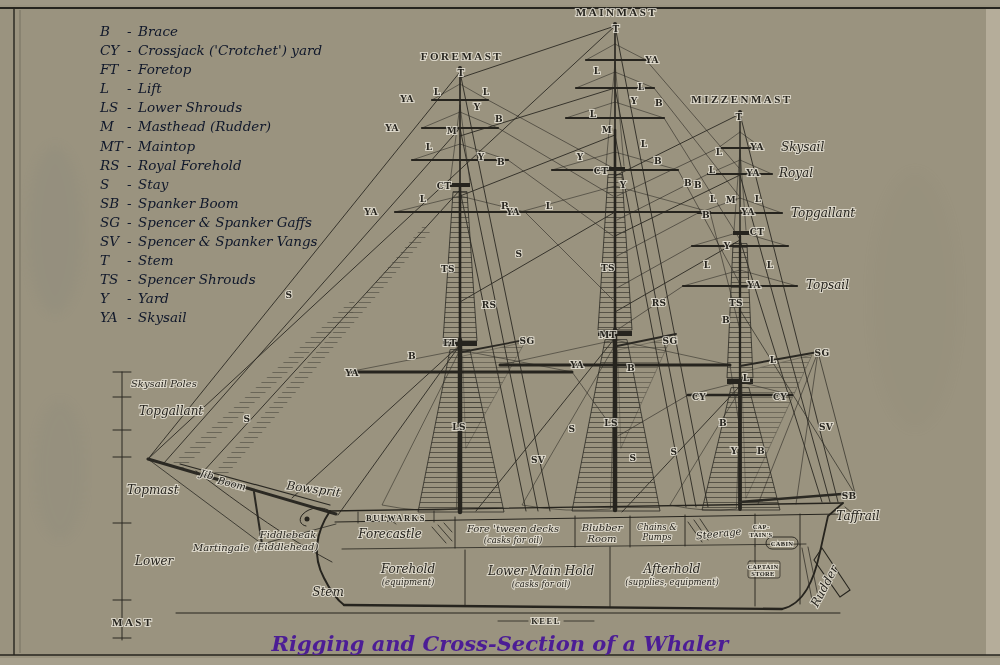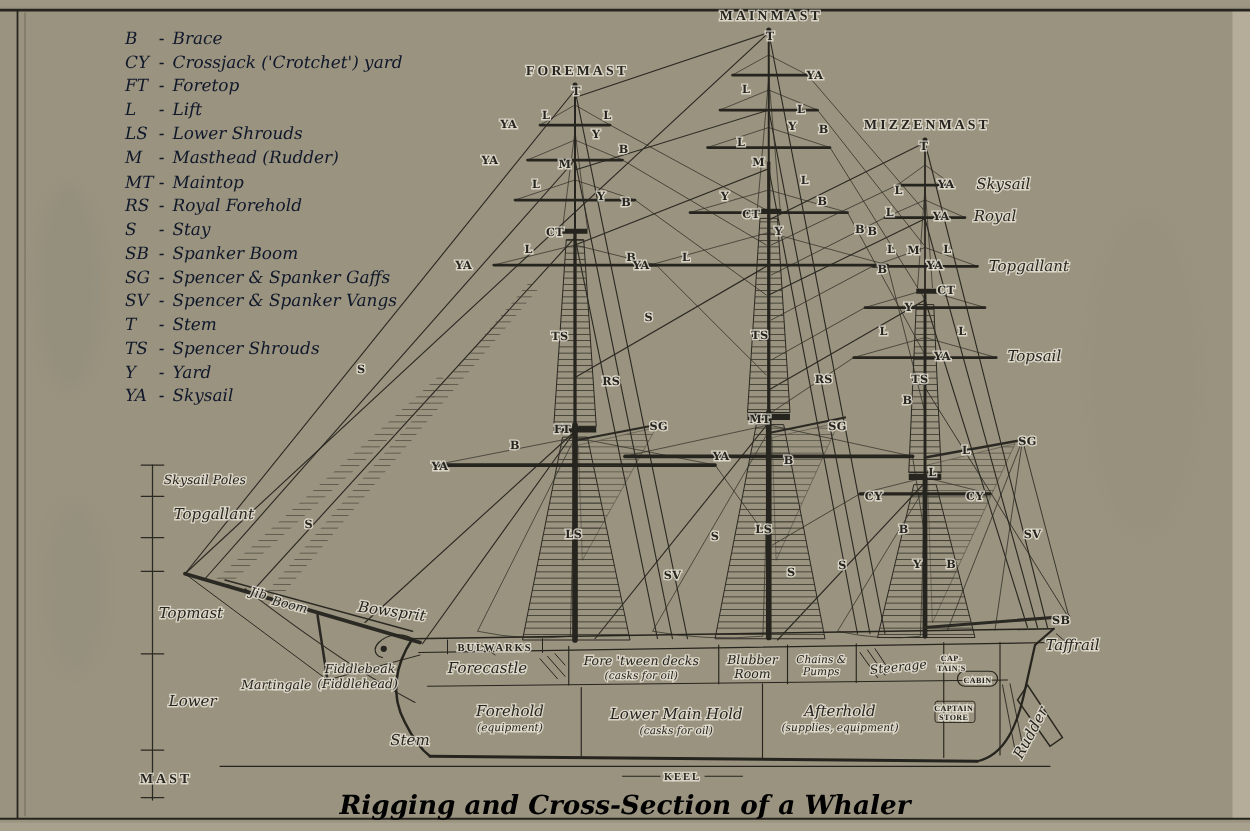--- a/index.html
+++ b/index.html
@@ -13,21 +13,21 @@
   .t-microcaps{font:600 6.5px "Liberation Serif",serif;letter-spacing:.3px;}
   .t-ital{font:italic 12px "DejaVu Serif",serif;}
   .t-ital-sm{font:italic 10px "DejaVu Serif",serif;}
   .t-ital-xs{font:italic 8.5px "DejaVu Serif",serif;}
   .rig{font:700 9px "DejaVu Serif",serif;letter-spacing:.3px;}
   .legend{position:absolute;left:100px;top:23px;font:italic 13.5px "DejaVu Serif",serif;color:#0f172a;z-index:3;}
   .legend-row{height:19.1px;white-space:nowrap;}
   .legend-row .abbr{display:inline-block;width:27px;}
   .legend-row .dash{display:inline-block;width:11px;}
   .title{position:absolute;left:0;right:0;top:631px;text-align:center;
-         font:italic 600 21px "DejaVu Serif",serif;color:#000000;z-index:3;}
+         font:italic 600 21px "DejaVu Serif",serif;color:#4c1d95;z-index:3;}
 </style>
 </head>
 <body>
 
 <div class="page">
 
   <div class="legend">
       <div class="legend-row"><span class="abbr">B</span><span class="dash">-</span><span class="term">Brace</span></div>
       <div class="legend-row"><span class="abbr">CY</span><span class="dash">-</span><span class="term">Crossjack ('Crotchet') yard</span></div>
       <div class="legend-row"><span class="abbr">FT</span><span class="dash">-</span><span class="term">Foretop</span></div>

